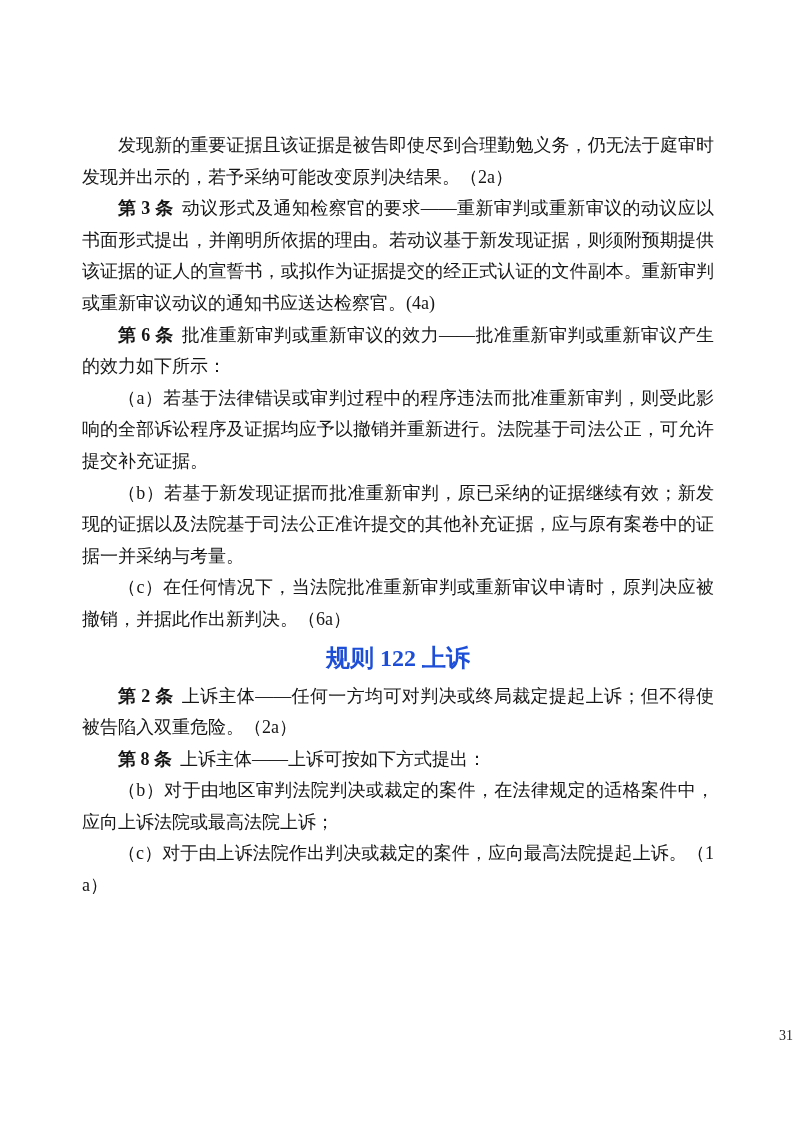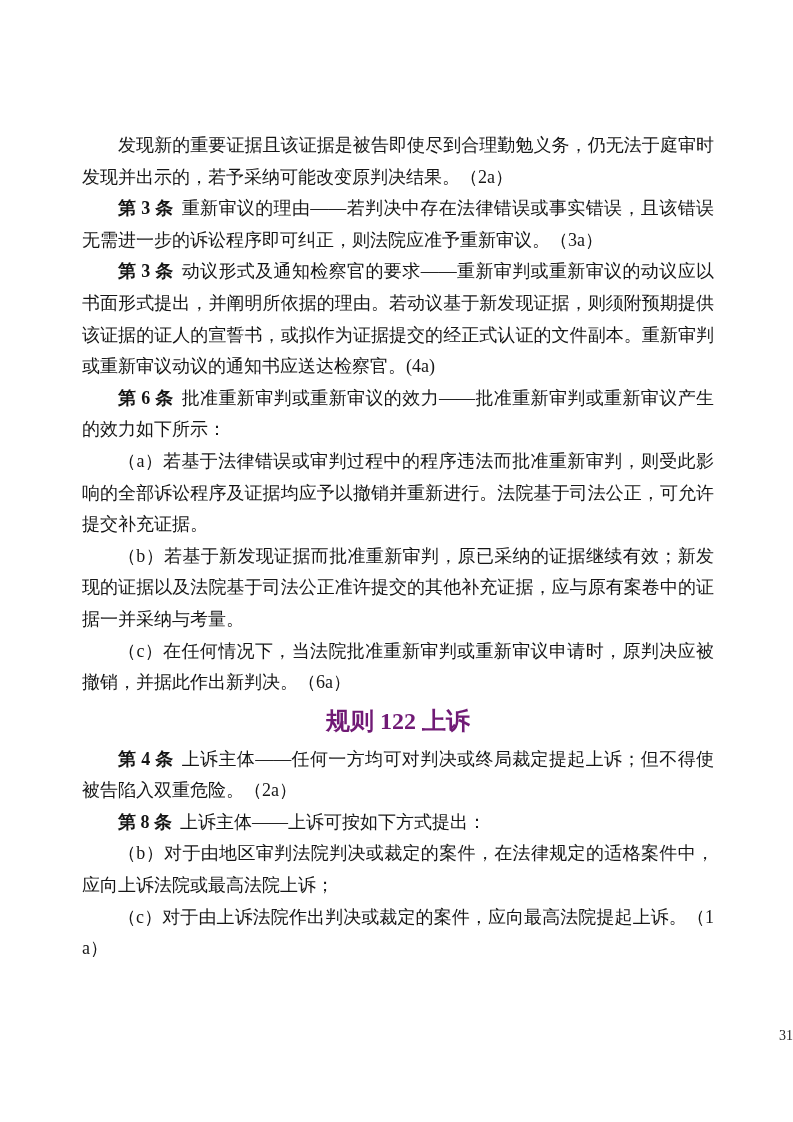--- a/index.html
+++ b/index.html
@@ -35,56 +35,55 @@
     font-weight: bold;
     margin-right: 0.45em;
   }
   .rule-heading {
     margin: 3px 0 4px 0;
     font-size: 24px;
     font-weight: bold;
     text-align: center;
     text-indent: 0;
     line-height: 38px;
-    color: #701a75;
+    color: #1d4ed8;
   }
   .page-number {
     position: absolute;
     top: 1028px;
     left: 0;
     width: 100%;
     text-align: right;
     font-size: 14px;
     color: #222222;
   }
 </style>
 </head>
 <body>
 
 <div class="page">
   <div class="content">
 
     <p class="para"><span>发现新的重要证据且该证据是被告即使尽到合理勤勉义务，仍无法于庭审时发现并出示的，若予采纳可能改变原判决结果。（2a）</span></p>
 
-    <p class="para"><b class="art-num">第 3 条</b><span>重新审议的理由——若判决中存在法律错误或事实错误，且该错误无需进一步的诉讼程序即可纠正，则法院应准予重新审议。（3a）</span></p>
 
     <p class="para"><b class="art-num">第 3 条</b><span>动议形式及通知检察官的要求——重新审判或重新审议的动议应以书面形式提出，并阐明所依据的理由。若动议基于新发现证据，则须附预期提供该证据的证人的宣誓书，或拟作为证据提交的经正式认证的文件副本。重新审判或重新审议动议的通知书应送达检察官。(4a)</span></p>
 
 
     <p class="para"><b class="art-num">第 6 条</b><span>批准重新审判或重新审议的效力——批准重新审判或重新审议产生的效力如下所示：</span></p>
 
     <p class="para"><span>（a）若基于法律错误或审判过程中的程序违法而批准重新审判，则受此影响的全部诉讼程序及证据均应予以撤销并重新进行。法院基于司法公正，可允许提交补充证据。</span></p>
 
     <p class="para"><span>（b）若基于新发现证据而批准重新审判，原已采纳的证据继续有效；新发现的证据以及法院基于司法公正准许提交的其他补充证据，应与原有案卷中的证据一并采纳与考量。</span></p>
 
     <p class="para"><span>（c）在任何情况下，当法院批准重新审判或重新审议申请时，原判决应被撤销，并据此作出新判决。（6a）</span></p>
 
     <h1 class="rule-heading">规则 122 上诉</h1>
 
-    <p class="para"><b class="art-num">第 4 条</b><span>上诉主体——任何一方均可对判决或终局裁定提起上诉；但不得使被告陷入双重危险。（2a）</span></p>
+    <p class="para"><b class="art-num">第 2 条</b><span>上诉主体——任何一方均可对判决或终局裁定提起上诉；但不得使被告陷入双重危险。（2a）</span></p>
 
     <p class="para"><b class="art-num">第 8 条</b><span>上诉主体——上诉可按如下方式提出：</span></p>
 
 
     <p class="para"><span>（b）对于由地区审判法院判决或裁定的案件，在法律规定的适格案件中，应向上诉法院或最高法院上诉；</span></p>
 
     <p class="para"><span>（c）对于由上诉法院作出判决或裁定的案件，应向最高法院提起上诉。（1a）</span></p>
 
   </div>
 

